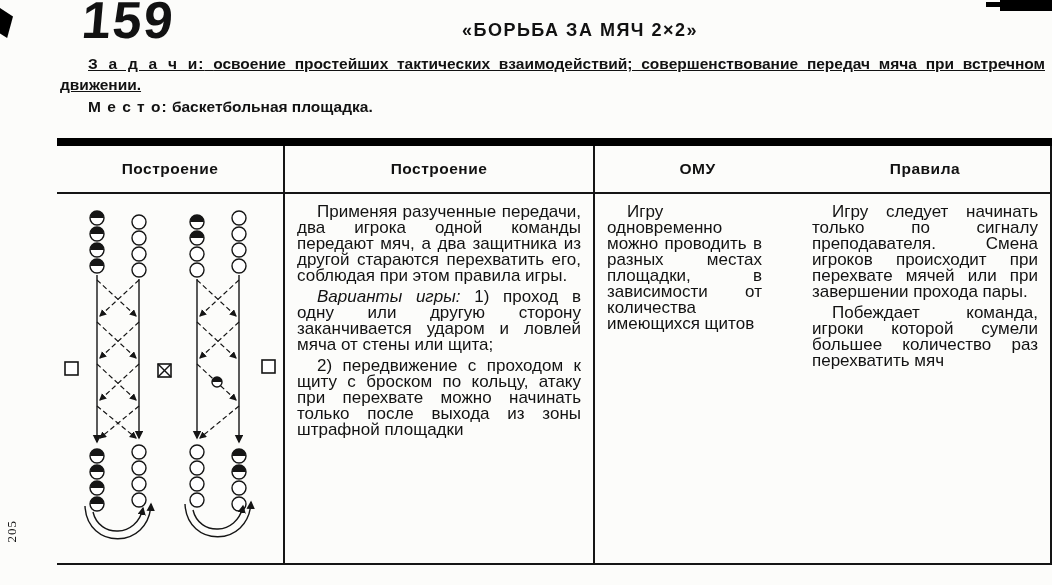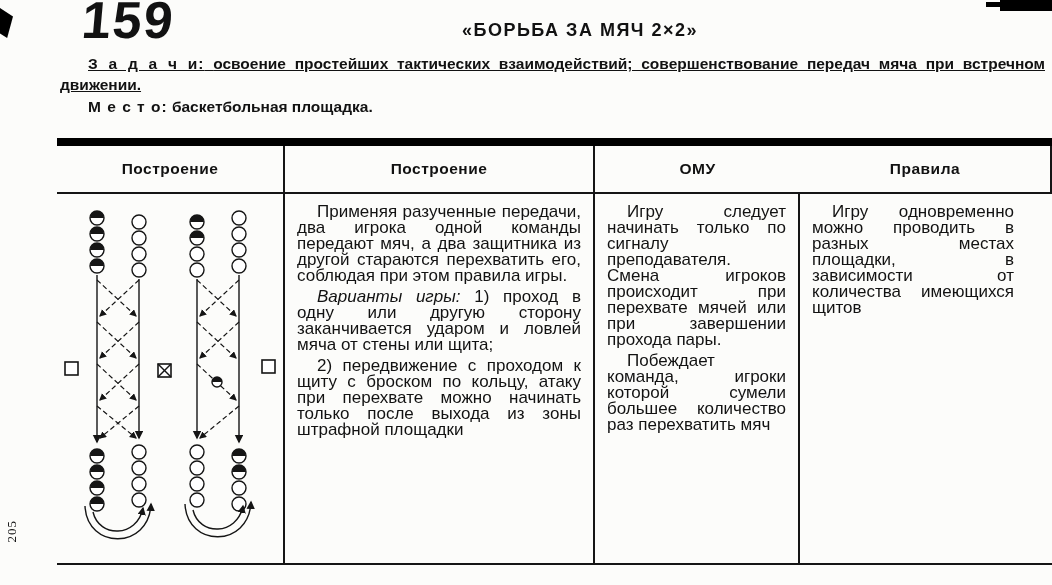--- a/index.html
+++ b/index.html
@@ -210,23 +210,23 @@
     </svg>
   </div>
 
   <div class="td sep td-text">
     <p>Применяя разученные передачи, два игрока одной команды передают мяч, а два защитника из другой стараются перехватить его, соблюдая при этом правила игры.</p>
     <p><span class="variants-label">Варианты игры:</span>
       <span>1) проход в одну или другую сторону заканчивается ударом и ловлей мяча от стены или щита;</span></p>
     <p>2) передвижение с проходом к щиту с броском по кольцу, атаку при перехвате можно начинать только после выхода из зоны штрафной площадки</p>
   </div>
 
+  <div class="td td-text td-omu">
+    <p>Игру одновременно можно проводить в разных местах площадки, в зависимости от количества имеющихся щитов</p>
+  </div>
+
   <div class="td sep td-text">
     <p>Игру следует начинать только по сигналу преподавателя. Смена игроков происходит при перехвате мячей или при завершении прохода пары.</p>
     <p>Побеждает команда, игроки которой сумели большее количество раз перехватить мяч</p>
   </div>
-
-  <div class="td td-text td-omu">
-    <p>Игру одновременно можно проводить в разных местах площадки, в зависимости от количества имеющихся щитов</p>
-  </div>
 </div>
 
 <div class="side-page-num">205</div>
 
 </body></html>

